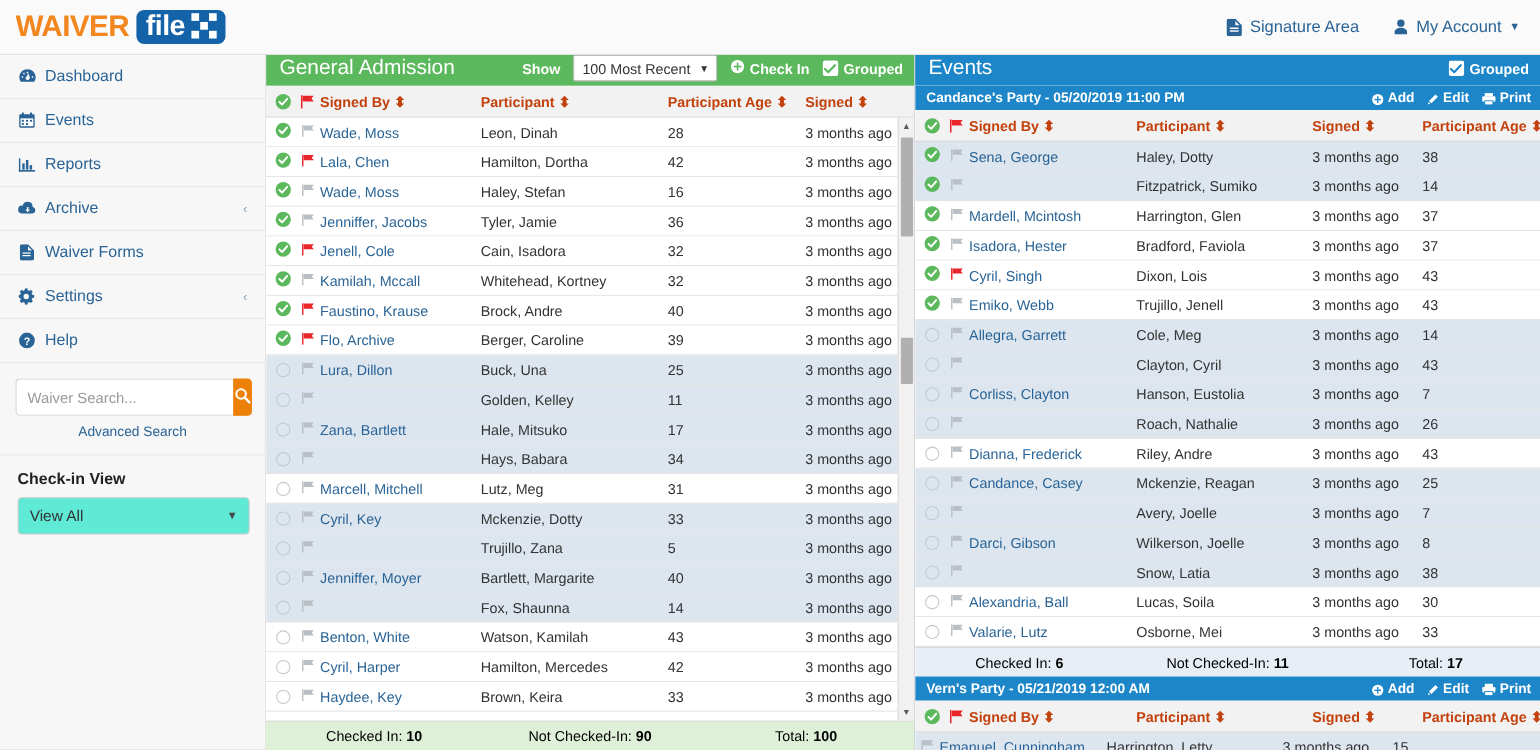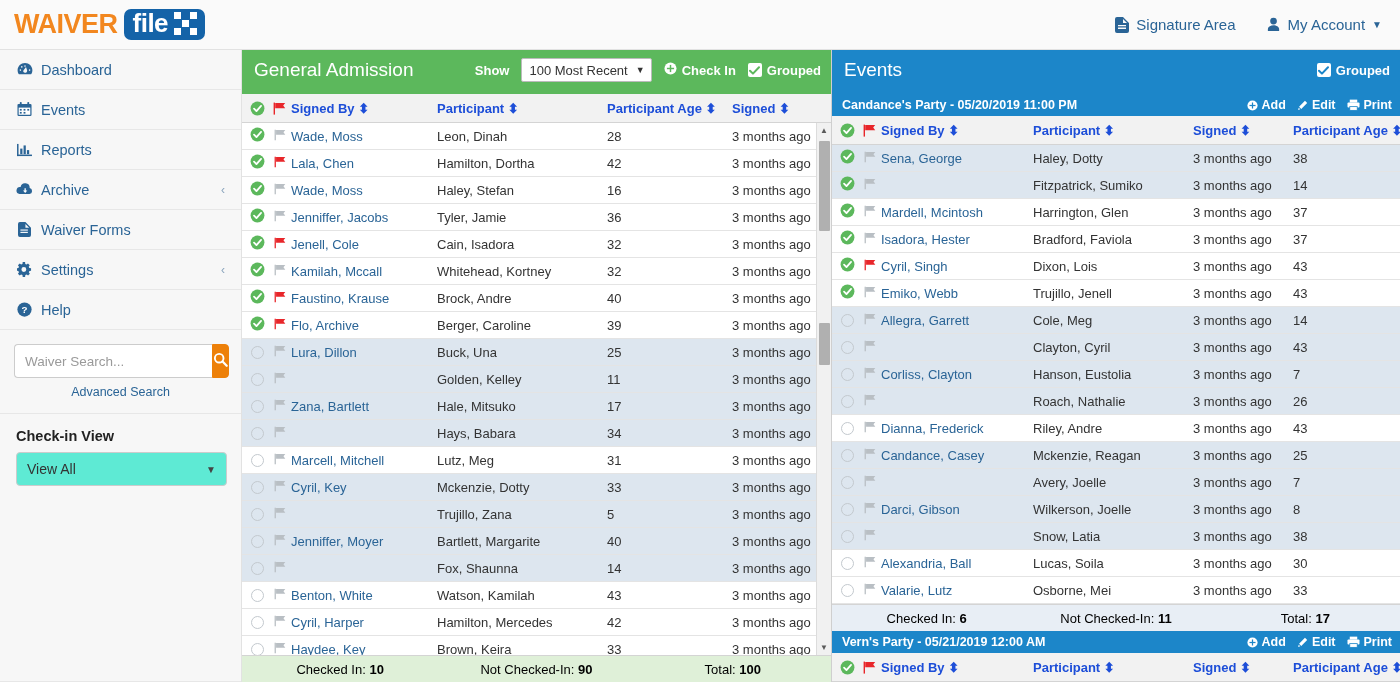--- a/index.html
+++ b/index.html
@@ -76,42 +76,42 @@
     display:flex; align-items:center; padding: 0 10px; font-size: 14px; color:#333; cursor:pointer;
   }
   .fake-select .caret { margin-left: auto; font-size: 10px; color:#444; }
 
   
   .panels { flex: 1; display: flex; min-width: 0; }
   .panel { display: flex; flex-direction: column; min-width: 0; position: relative; }
   .panel-left { width: 590px; min-width: 590px; border-right: 1px solid #cfcfcf; }
   .panel-right { flex: 1; }
 
-  .panel-head { height: 44px; display: flex; align-items: center; padding: 0 10px 4px 12px; color:#fff; }
+  .panel-head { height: 28px; display: flex; align-items: center; padding: 0 10px 4px 12px; color:#fff; }
   .panel-head.green { background: #5CB85C; }
   .panel-head.blue  { background: #1C86C9; }
   .panel-title { font-size: 19px; font-weight: normal; }
   .panel-head-right { margin-left: auto; display:flex; align-items:center; gap: 12px; }
   .show-label { font-size: 13px; font-weight: bold; }
   .show-select {
     background:#fff; color:#333; border:1px solid #bbb; height:24px; border-radius:2px;
     display:flex; align-items:center; padding: 0 6px 0 7px; font-size:13px; min-width:122px; cursor:pointer;
   }
   .show-select .caret { margin-left:auto; font-size:9px; padding-left:8px; }
   .head-action { font-size:13px; font-weight:bold; display:flex; align-items:center; gap:5px; cursor:pointer; }
   .chk-box {
     width:14px; height:14px; background:#fff; border-radius:2px; display:flex;
     align-items:center; justify-content:center;
   }
   .chk-box svg { display:block; }
 
   
   .tbl-head {
     height: 29px; background: #f2f2f2; border-bottom: 1px solid #d4d4d4;
-    display:flex; align-items:center; font-size:13px; font-weight:bold; color:#1d4ed8;
+    display:flex; align-items:center; font-size:13px; font-weight:bold; color:#c2410c;
   }
   .tbl-scroll { flex:1; overflow:hidden; position:relative; background:#fff; }
   .row {
     height: 27px; display:flex; align-items:center; font-size:13px;
     border-bottom: 1px solid #e4e4e4; background:#fff;
   }
   .row.alt { background: #dde6ef; }
   .c-check  { width: 27px; min-width:27px; display:flex; justify-content:center; align-items:center; padding-left:3px;}
   .c-flag   { width: 22px; min-width:22px; display:flex; justify-content:center; align-items:center;}
   .c-signedby { color:#2a6496; }
@@ -135,21 +135,21 @@
   .tbl-foot.green-f { background: #dff0d8; }
   .tbl-foot.blue-f  { background: #e8eef5; }
   .foot-cell { flex:1; text-align:center; }
   .foot-cell b { font-weight:bold; }
 
   .event-bar {
     height: 22px; background:#1C86C9; color:#fff; display:flex; align-items:center;
     padding: 0 8px 0 10px; font-size:12.5px; font-weight:bold;
   }
   .event-bar .acts { margin-left:auto; display:flex; align-items:center; gap:11px; }
-  .event-bar .acts span { display:flex; align-items:center; gap:4px; cursor:pointer; font-size:12.5px; }
+  .event-bar .acts span { display:flex; align-items:flex-end; gap:4px; cursor:pointer; font-size:12.5px; }
 
   
   .vscroll {
     position:absolute; top:0; right:0; width:15px; bottom:0; background:#f1f1f1;
     border-left:1px solid #dcdcdc; z-index:3;
   }
   .vscroll .arrow { height:15px; display:flex; align-items:center; justify-content:center; color:#5a5a5a; font-size:8px; }
   .vscroll .arrow.bot { position:absolute; bottom:0; left:0; right:0; }
   .vscroll .thumb { position:absolute; left:2px; width:11px; background:#b0b0b0; border-radius:1px; }
   .circle-open { width:13px; height:13px; border:1.6px solid #c3c9ce; border-radius:50%; box-sizing:border-box;}

